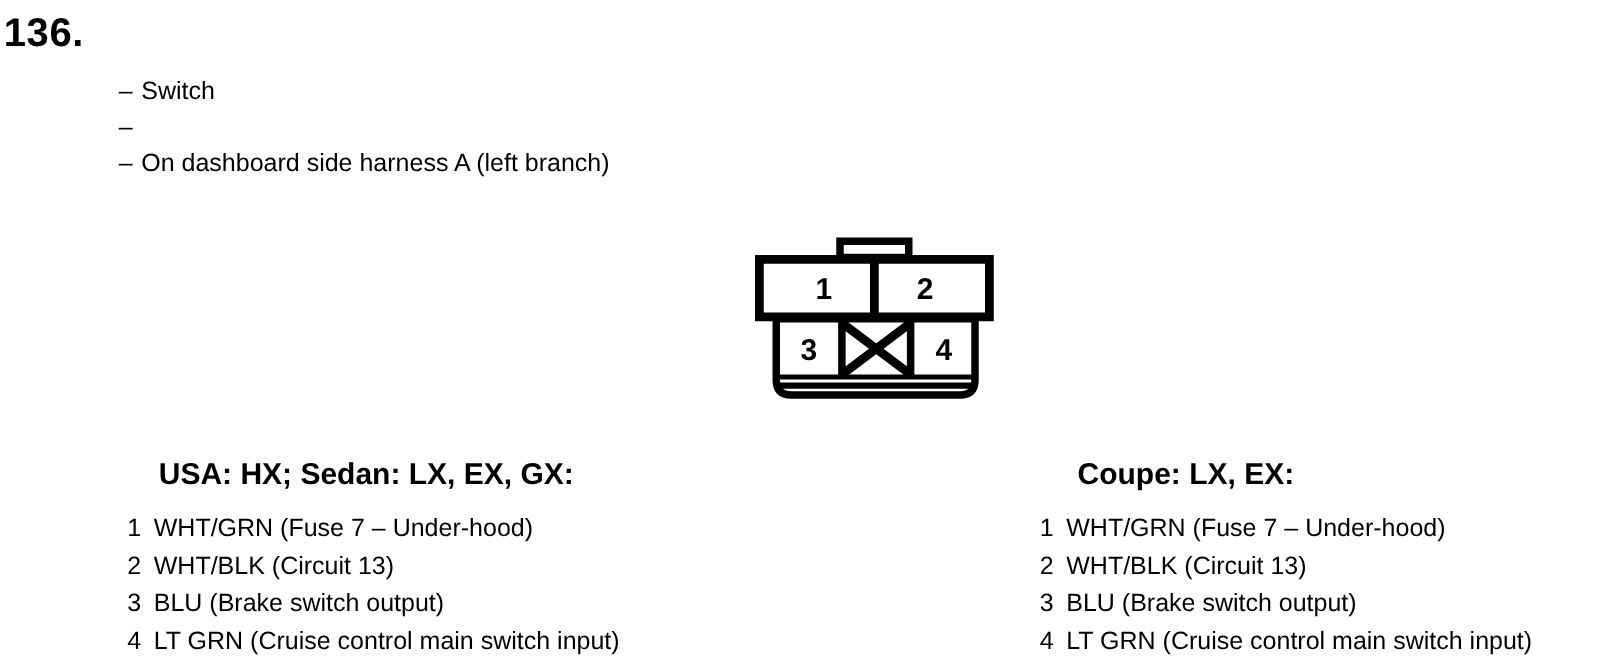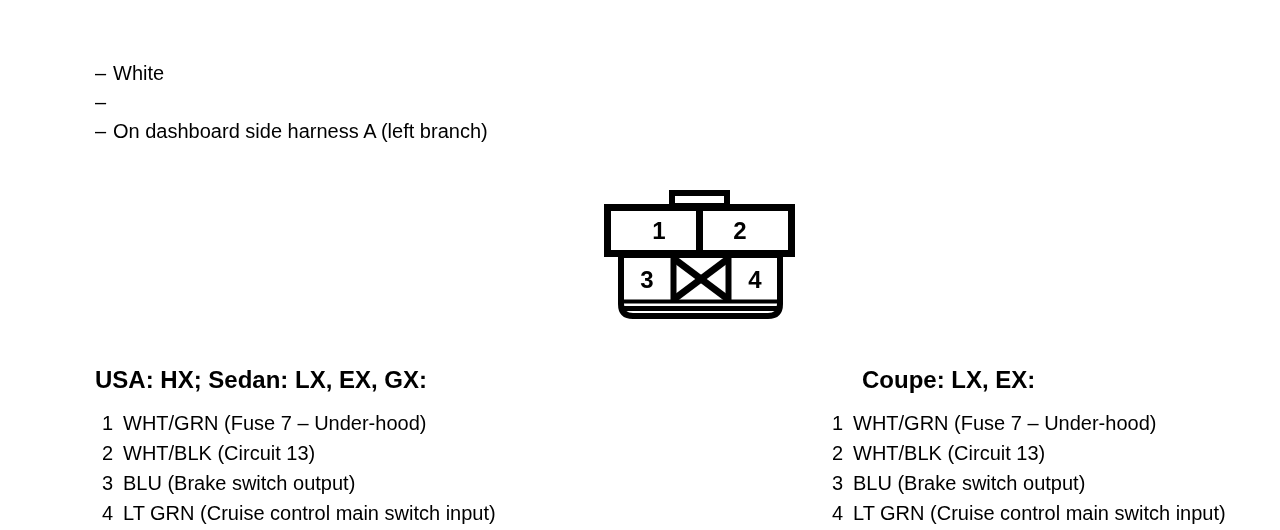--- a/index.html
+++ b/index.html
@@ -57,20 +57,21 @@
     top: 367px;
     width: 460px;
     font-size: 20px;
   }
   .pin-col-left  { left: 95px; }
   .pin-col-right { left: 825px; }
   .pin-header {
     font-weight: bold;
     font-size: 24px;
     line-height: 26px;
+    margin-left: 32px;
     white-space: nowrap;
   }
   .pin-col-right .pin-header { margin-left: 37px; }
   .pin-rows { margin-top: 15px; }
   .pin-row {
     display: flex;
     line-height: 30px;
     white-space: nowrap;
   }
   .pin-num {
@@ -79,26 +80,27 @@
     margin-right: 10px;
     flex: none;
   }
 </style>
 </head>
 <body>
 
 <div class="page">
 
   <div class="title-row">
+    <span class="sec-num">136.</span>
   </div>
 
   <div class="bullets">
     <div class="bullet-row">
       <span class="bullet-dash">–</span>
-      <span>White</span>
+      <span>Switch</span>
     </div>
     <div class="bullet-row">
       <span class="bullet-dash">–</span>
     </div>
     <div class="bullet-row">
       <span class="bullet-dash">–</span>
       <span>On dashboard side harness A (left branch)</span>
     </div>
   </div>
 

